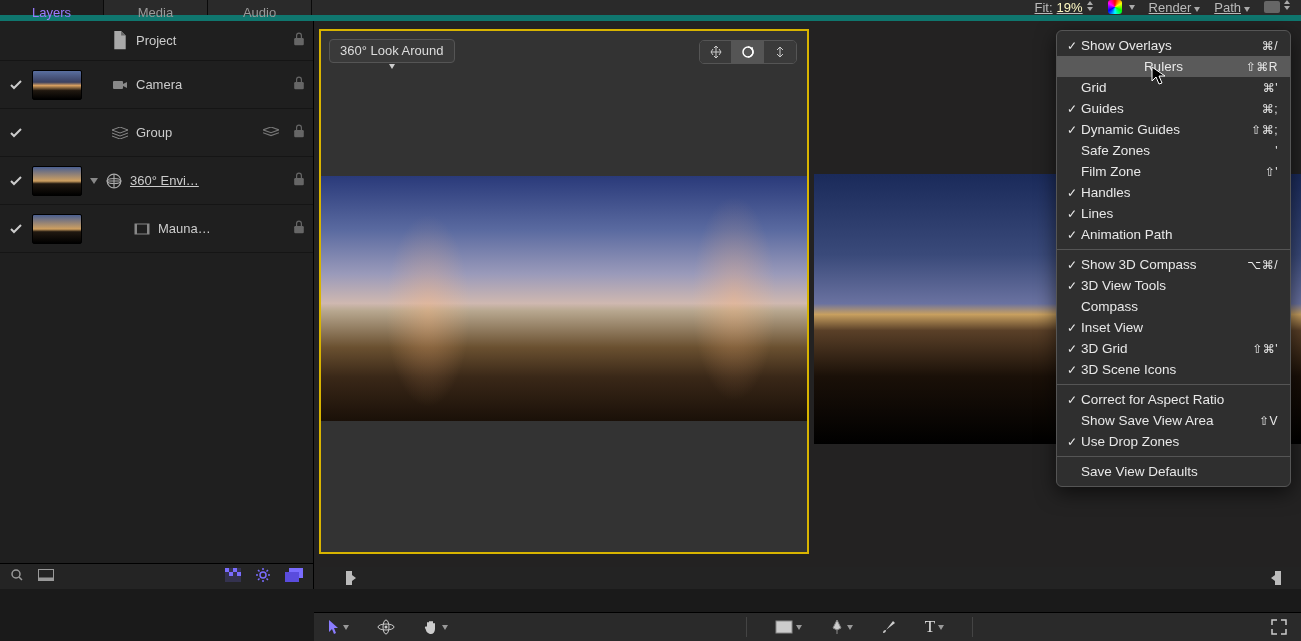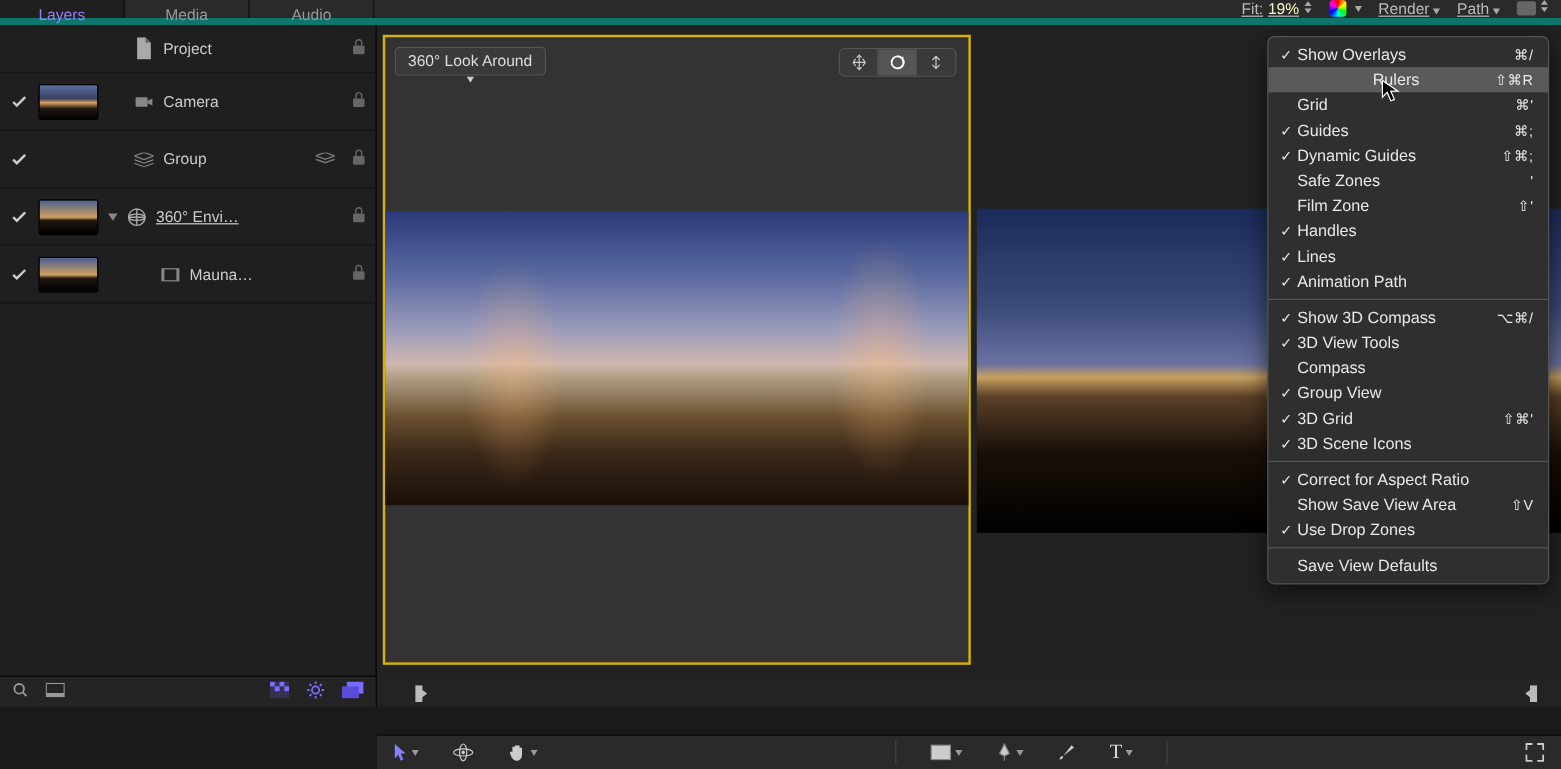--- a/index.html
+++ b/index.html
@@ -428,21 +428,21 @@
       <span class="lbl">3D View Tools</span>
       <span class="short"></span>
     </div>
   <div class="item">
       <span class="ck"></span>
       <span class="lbl">Compass</span>
       <span class="short"></span>
     </div>
   <div class="item">
       <span class="ck">✓</span>
-      <span class="lbl">Group View</span>
+      <span class="lbl">Inset View</span>
       <span class="short"></span>
     </div>
   <div class="item">
       <span class="ck">✓</span>
       <span class="lbl">3D Grid</span>
       <span class="short">⇧⌘'</span>
     </div>
   <div class="item">
       <span class="ck">✓</span>
       <span class="lbl">3D Scene Icons</span>

